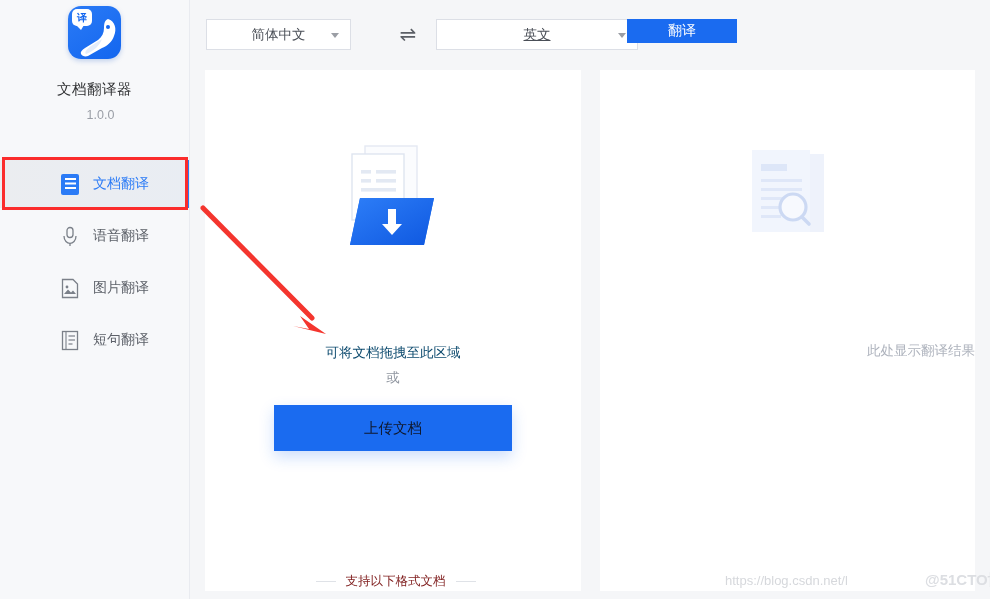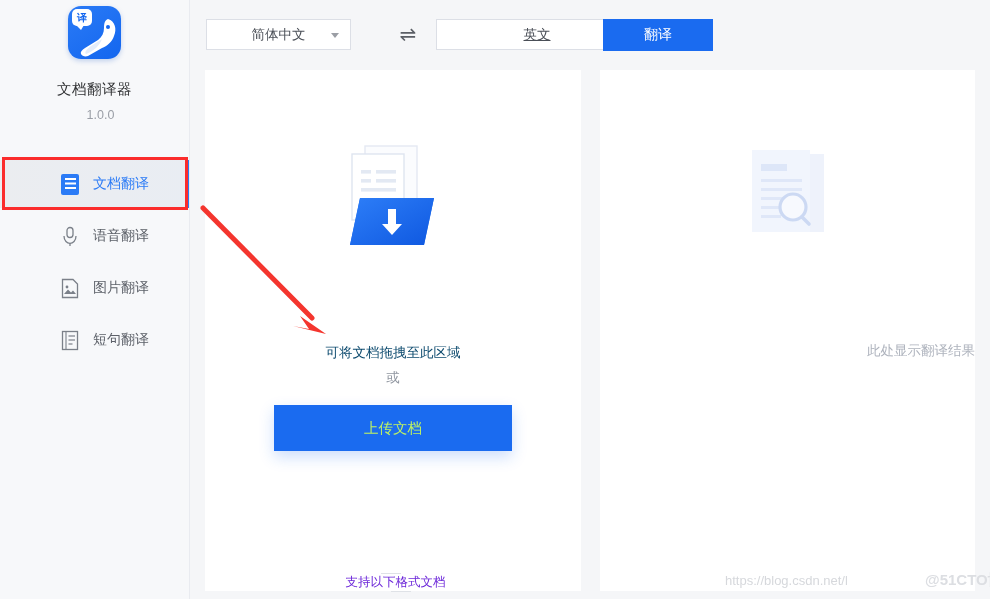--- a/index.html
+++ b/index.html
@@ -104,22 +104,22 @@
     border-right: 4.5px solid transparent;
     border-top: 5px solid #9b9ea5;
   }
   #swap-btn {
     position: absolute; left: 202px; top: 22px;
     width: 32px; height: 24px; text-align: center;
     font-size: 20px; line-height: 24px; color: #5b5f66;
     cursor: pointer;
   }
   #translate-btn {
-    position: absolute; left: 413px; top: 19px;
-    width: 110px; height: 32px;
+    position: absolute; left: 437px; top: 19px;
+    width: 110px; height: 24px;
     background: #1a6bf0; color: #fff;
     font-size: 14px; border: none; cursor: pointer;
     font-family: inherit;
   }
 
   
   .card {
     position: absolute; top: 70px; height: 521px;
     background: #fff;
   }
@@ -135,31 +135,31 @@
     position: absolute; left: 0; right: 0; top: 274px;
     text-align: center; font-size: 13.5px; color: #0c4a6e;
   }
   #drop-or {
     position: absolute; left: 0; right: 0; top: 299px;
     text-align: center; font-size: 13.5px; color: #9096a0;
   }
   #upload-btn {
     position: absolute; left: 69px; top: 335px;
     width: 238px; height: 46px;
-    background: #1a6bf0; color: #bef264;
+    background: #1a6bf0; color: #0f172a;
     font-size: 14.5px; border: none; cursor: pointer;
     font-family: inherit;
     box-shadow: 0 6px 14px rgba(26,107,240,.22);
   }
 
   
   #formats-head {
     position: absolute; left: 5px; right: 0; top: 503px;
     display: flex; align-items: center; justify-content: center;
-    font-size: 12.5px; color: #6d28d9; flex-direction: column;
+    font-size: 12.5px; color: #7f1d1d;
   }
   #formats-head .rule { width: 20px; height: 1px; background: #dfe2e7; }
   #formats-head .rule.l { margin-right: 10px; }
   #formats-head .rule.r { margin-left: 10px; }
 
   
   #result-illustration {
     position: absolute; left: 50%; margin-left: -52px; top: 72px;
     width: 105px; height: 120px;
   }

